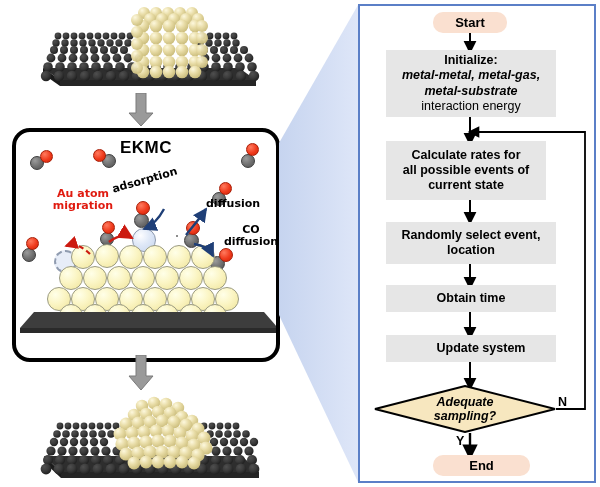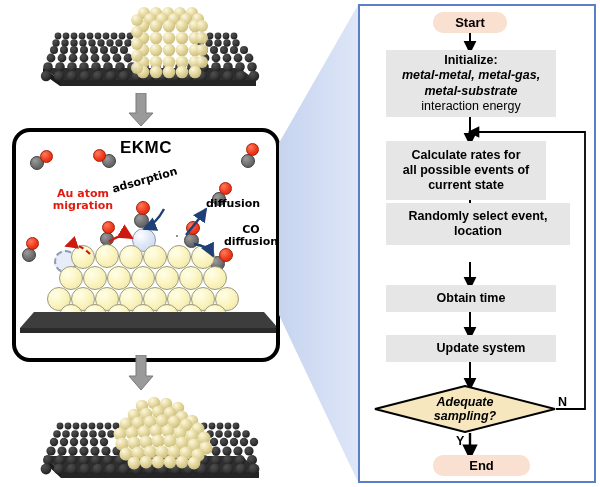--- a/index.html
+++ b/index.html
@@ -598,21 +598,21 @@
   </div>
 
   <div class="fbox box-proc" style="left:26px;top:135px;width:160px;height:59px;">
     <div>
       <span>Calculate rates for</span><br>
       <span>all possible events of</span><br>
       <span>current state</span>
     </div>
   </div>
 
-  <div class="fbox box-proc" style="left:26px;top:197px;width:184px;height:42px;">
+  <div class="fbox box-proc" style="left:26px;top:216px;width:170px;height:42px;">
     <div>
       <span>Randomly select event,</span><br>
       <span>location</span>
     </div>
   </div>
 
   <div class="fbox box-proc" style="left:26px;top:279px;width:170px;height:27px;">Obtain time</div>
 
   <div class="fbox box-proc" style="left:26px;top:329px;width:170px;height:27px;padding-left:20px;">Update system</div>
 

